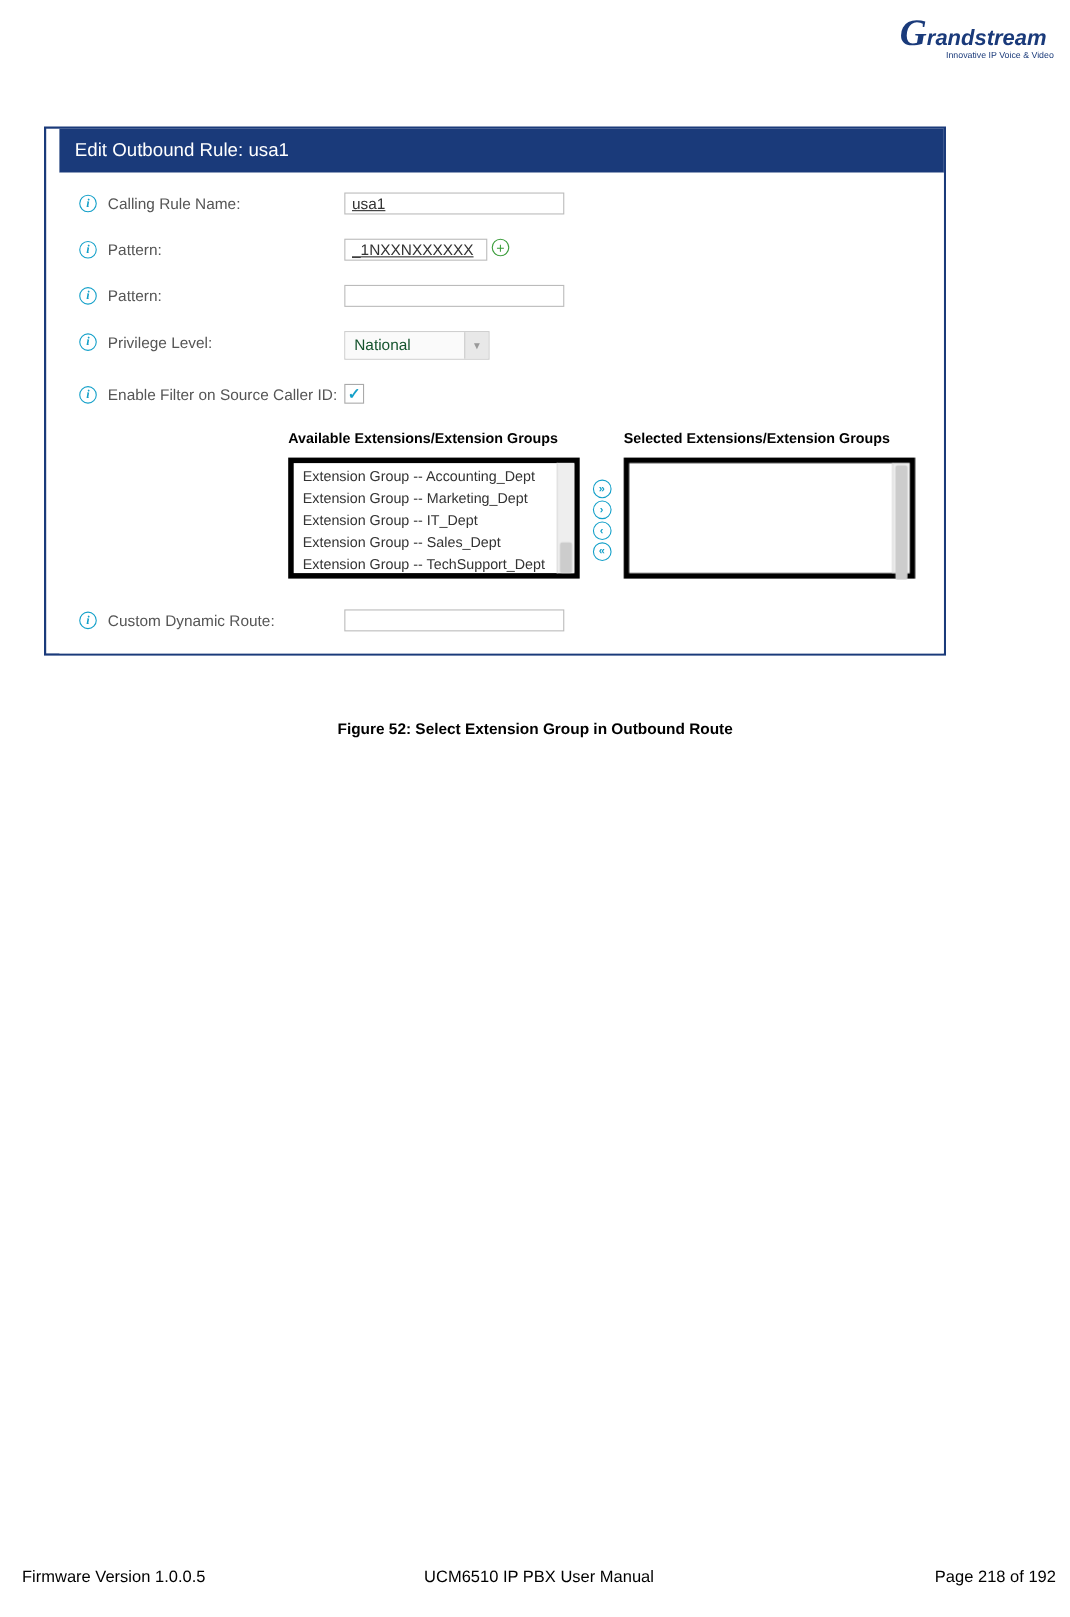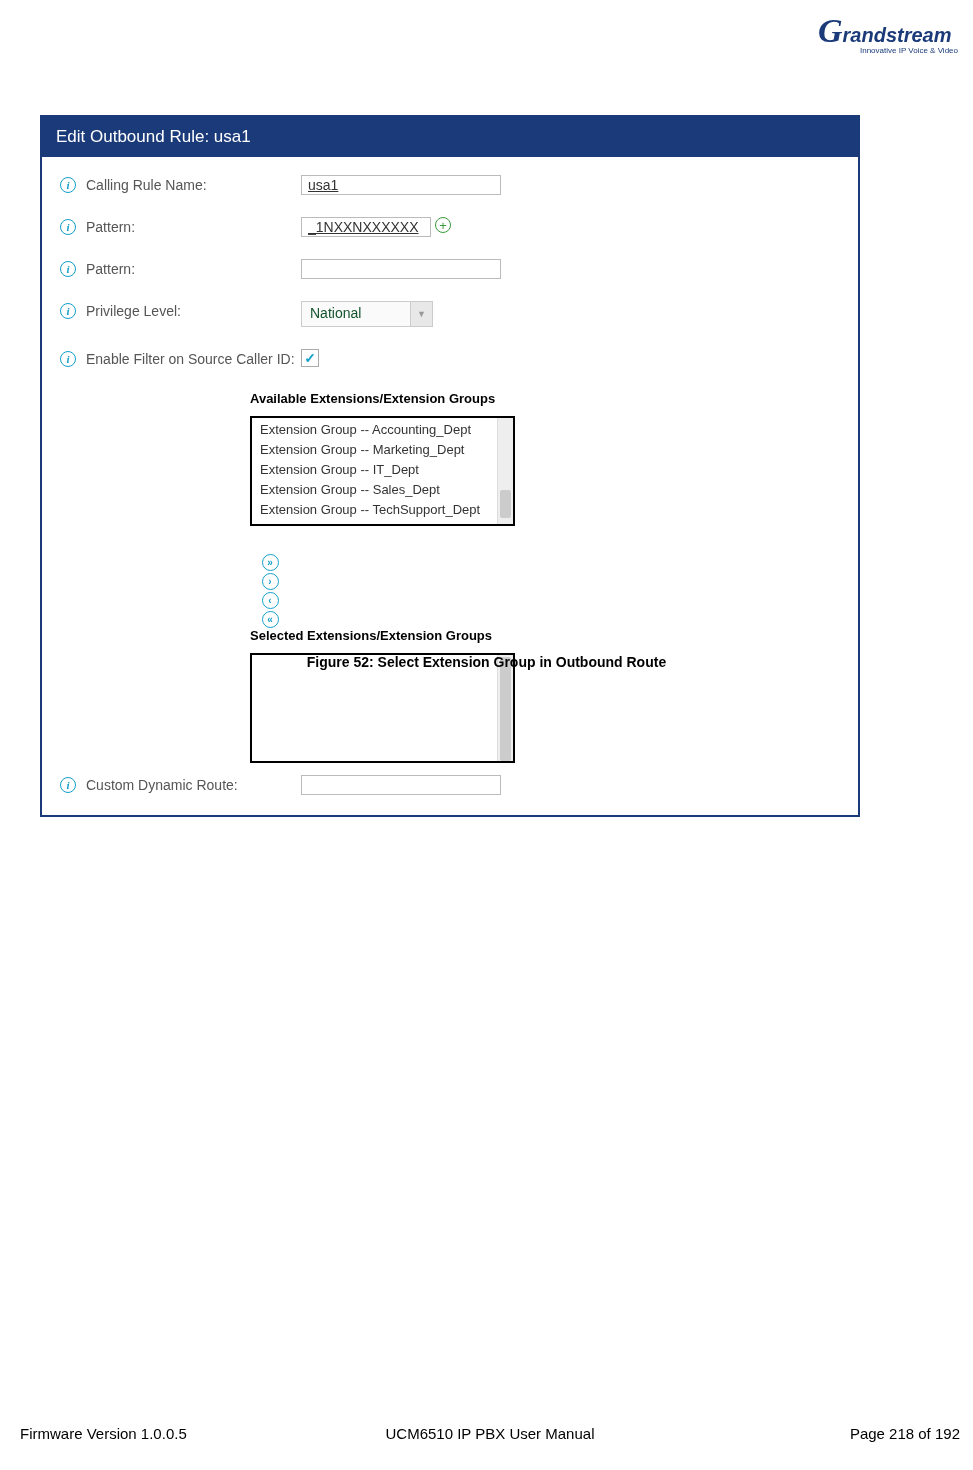--- a/index.html
+++ b/index.html
@@ -38,20 +38,21 @@
       color: #1a3a7a;
       text-align: right;
       margin-top: -4px;
     }
     .dialog {
       position: absolute;
       top: 115px;
       left: 40px;
       width: 820px;
       border: 2px solid #1a3a7a;
+      padding-left: 12px;
     }
     .dialog-header {
       background: #1a3a7a;
       color: #fff;
       padding: 10px 14px;
       font-size: 17px;
     }
     .dialog-body {
       background: #fff;
       padding: 18px 8px 20px 8px;
@@ -136,33 +137,32 @@
       display: inline-flex;
       align-items: center;
       justify-content: center;
       color: #14a0c9;
       font-size: 14px;
       font-weight: bold;
     }
     .dual-list {
       display: flex;
       margin-left: 200px;
-      margin-bottom: 12px;
-      flex-direction: column;
+      margin-bottom: 28px;
     }
     .list-col { width: 265px; }
     .list-header {
       font-weight: bold;
       font-size: 13px;
       margin-bottom: 10px;
       text-align: left;
       color: #000;
     }
     .list-box {
-      border: 2px solid #000000;
+      border: 5px solid #000000;
       height: 110px;
       position: relative;
     }
     .list-items {
       height: 100%;
       overflow-y: auto;
       padding: 2px 0;
     }
     .list-item {
       font-size: 13px;

